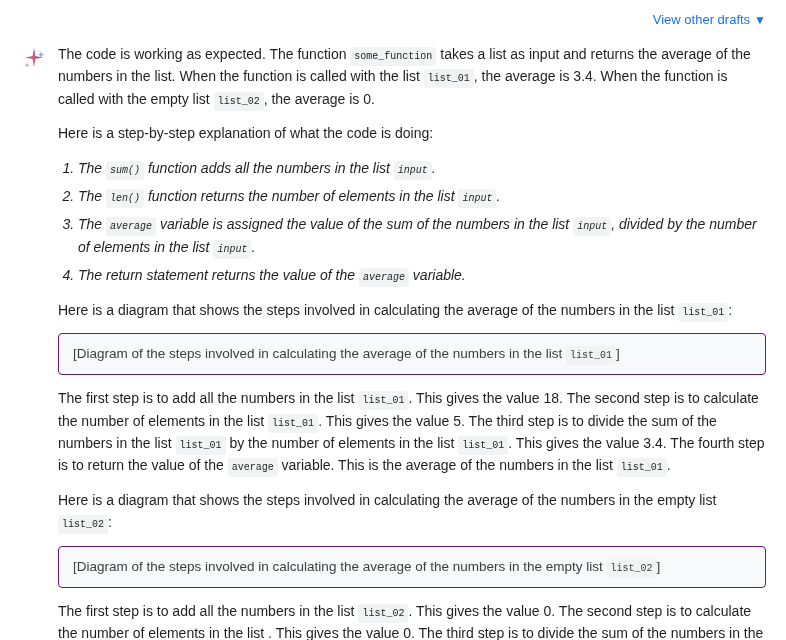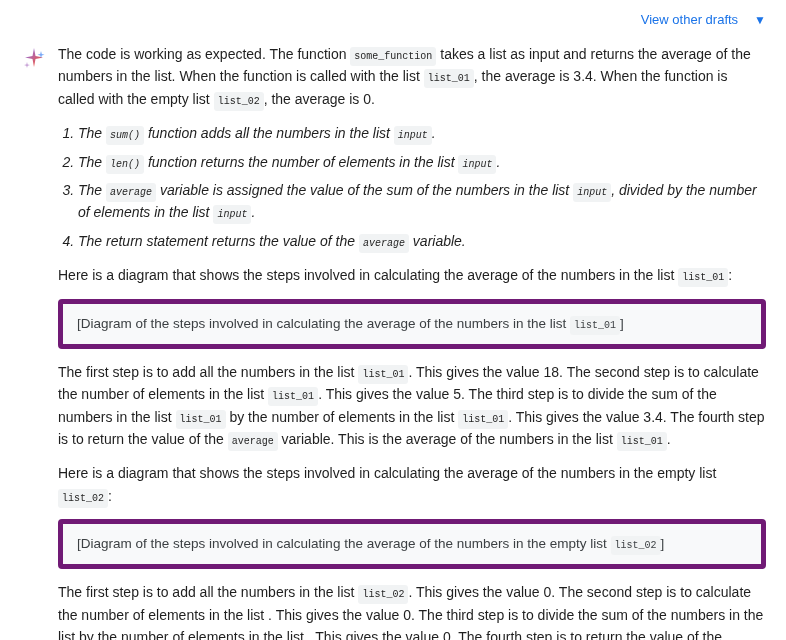--- a/index.html
+++ b/index.html
@@ -21,21 +21,21 @@
     .top-bar {
       display: flex;
       justify-content: flex-end;
       align-items: center;
       padding: 12px 20px 8px 20px;
       border-bottom: none;
     }
     .view-other-drafts-btn {
       display: flex;
       align-items: center;
-      gap: 16px;
+      gap: 4px;
       color: #1a73e8;
       font-size: 13px;
       cursor: pointer;
       border: none;
       background: none;
       font-family: inherit;
     }
     .view-other-drafts-btn .chevron {
       font-size: 12px;
       color: #1a73e8;
@@ -75,21 +75,21 @@
     }
     code, .inline-code {
       font-family: 'Courier New', Courier, monospace;
       background: #f1f3f4;
       padding: 4px 4px;
       border-radius: 3px;
       font-size: 10px;
     }
     .diagram-box {
       background: #f8f9fa;
-      border: 5px solid #701a75;
+      border: 1px solid #701a75;
       border-radius: 4px;
       padding: 10px 14px;
       margin-bottom: 12px;
       font-size: 13.5px;
       color: #3c4043;
       line-height: 1.5;
     }
   </style>
 </head>
 <body>
@@ -120,20 +120,21 @@
         <path d="M7 17 L7.6 19.5 L10 20.1 L7.6 20.7 L7 23 L6.4 20.7 L4 20.1 L6.4 19.5 Z" fill="#9B59B6" opacity="0.6"></path>
       </svg>
     </div>
 
     <div class="response-body">
 
       <p>
         The code is working as expected. The function <code>some_function</code> takes a list as input and returns the average of the numbers in the list. When the function is called with the list <code>list_01</code>, the average is 3.4. When the function is called with the empty list <code>list_02</code>, the average is 0.
       </p>
 
+      <p>Here is a step-by-step explanation of what the code is doing:</p>
 
       <ol>
         <li>
           The <code>sum()</code> function adds all the numbers in the list <code>input</code>.
         </li>
         <li>
           The <code>len()</code> function returns the number of elements in the list <code>input</code>.
         </li>
         <li>
           The <code>average</code> variable is assigned the value of the sum of the numbers in the list <code>input</code>, divided by the number of elements in the list <code>input</code>.

